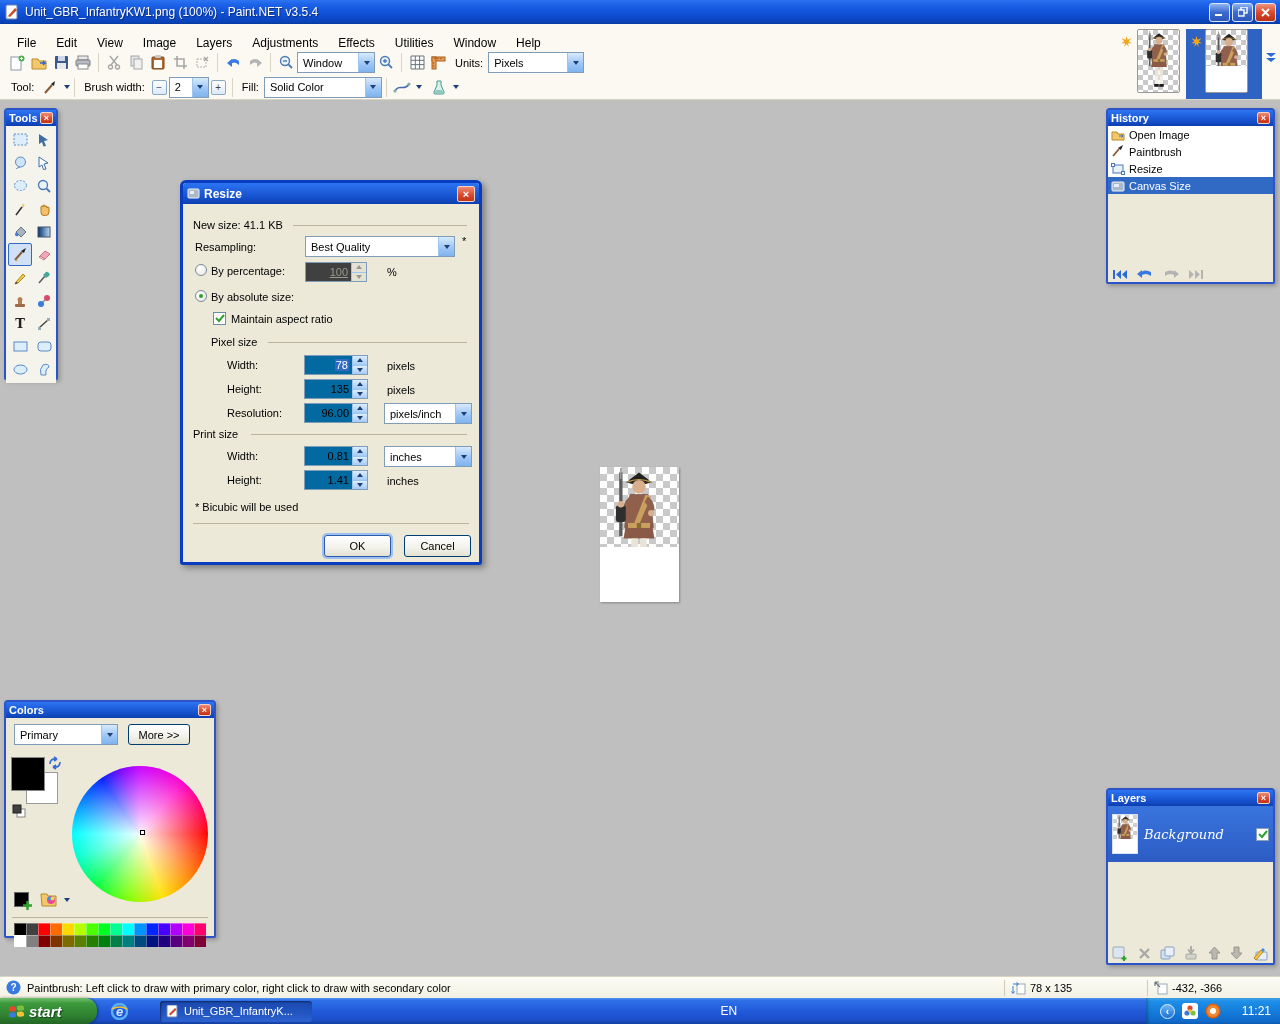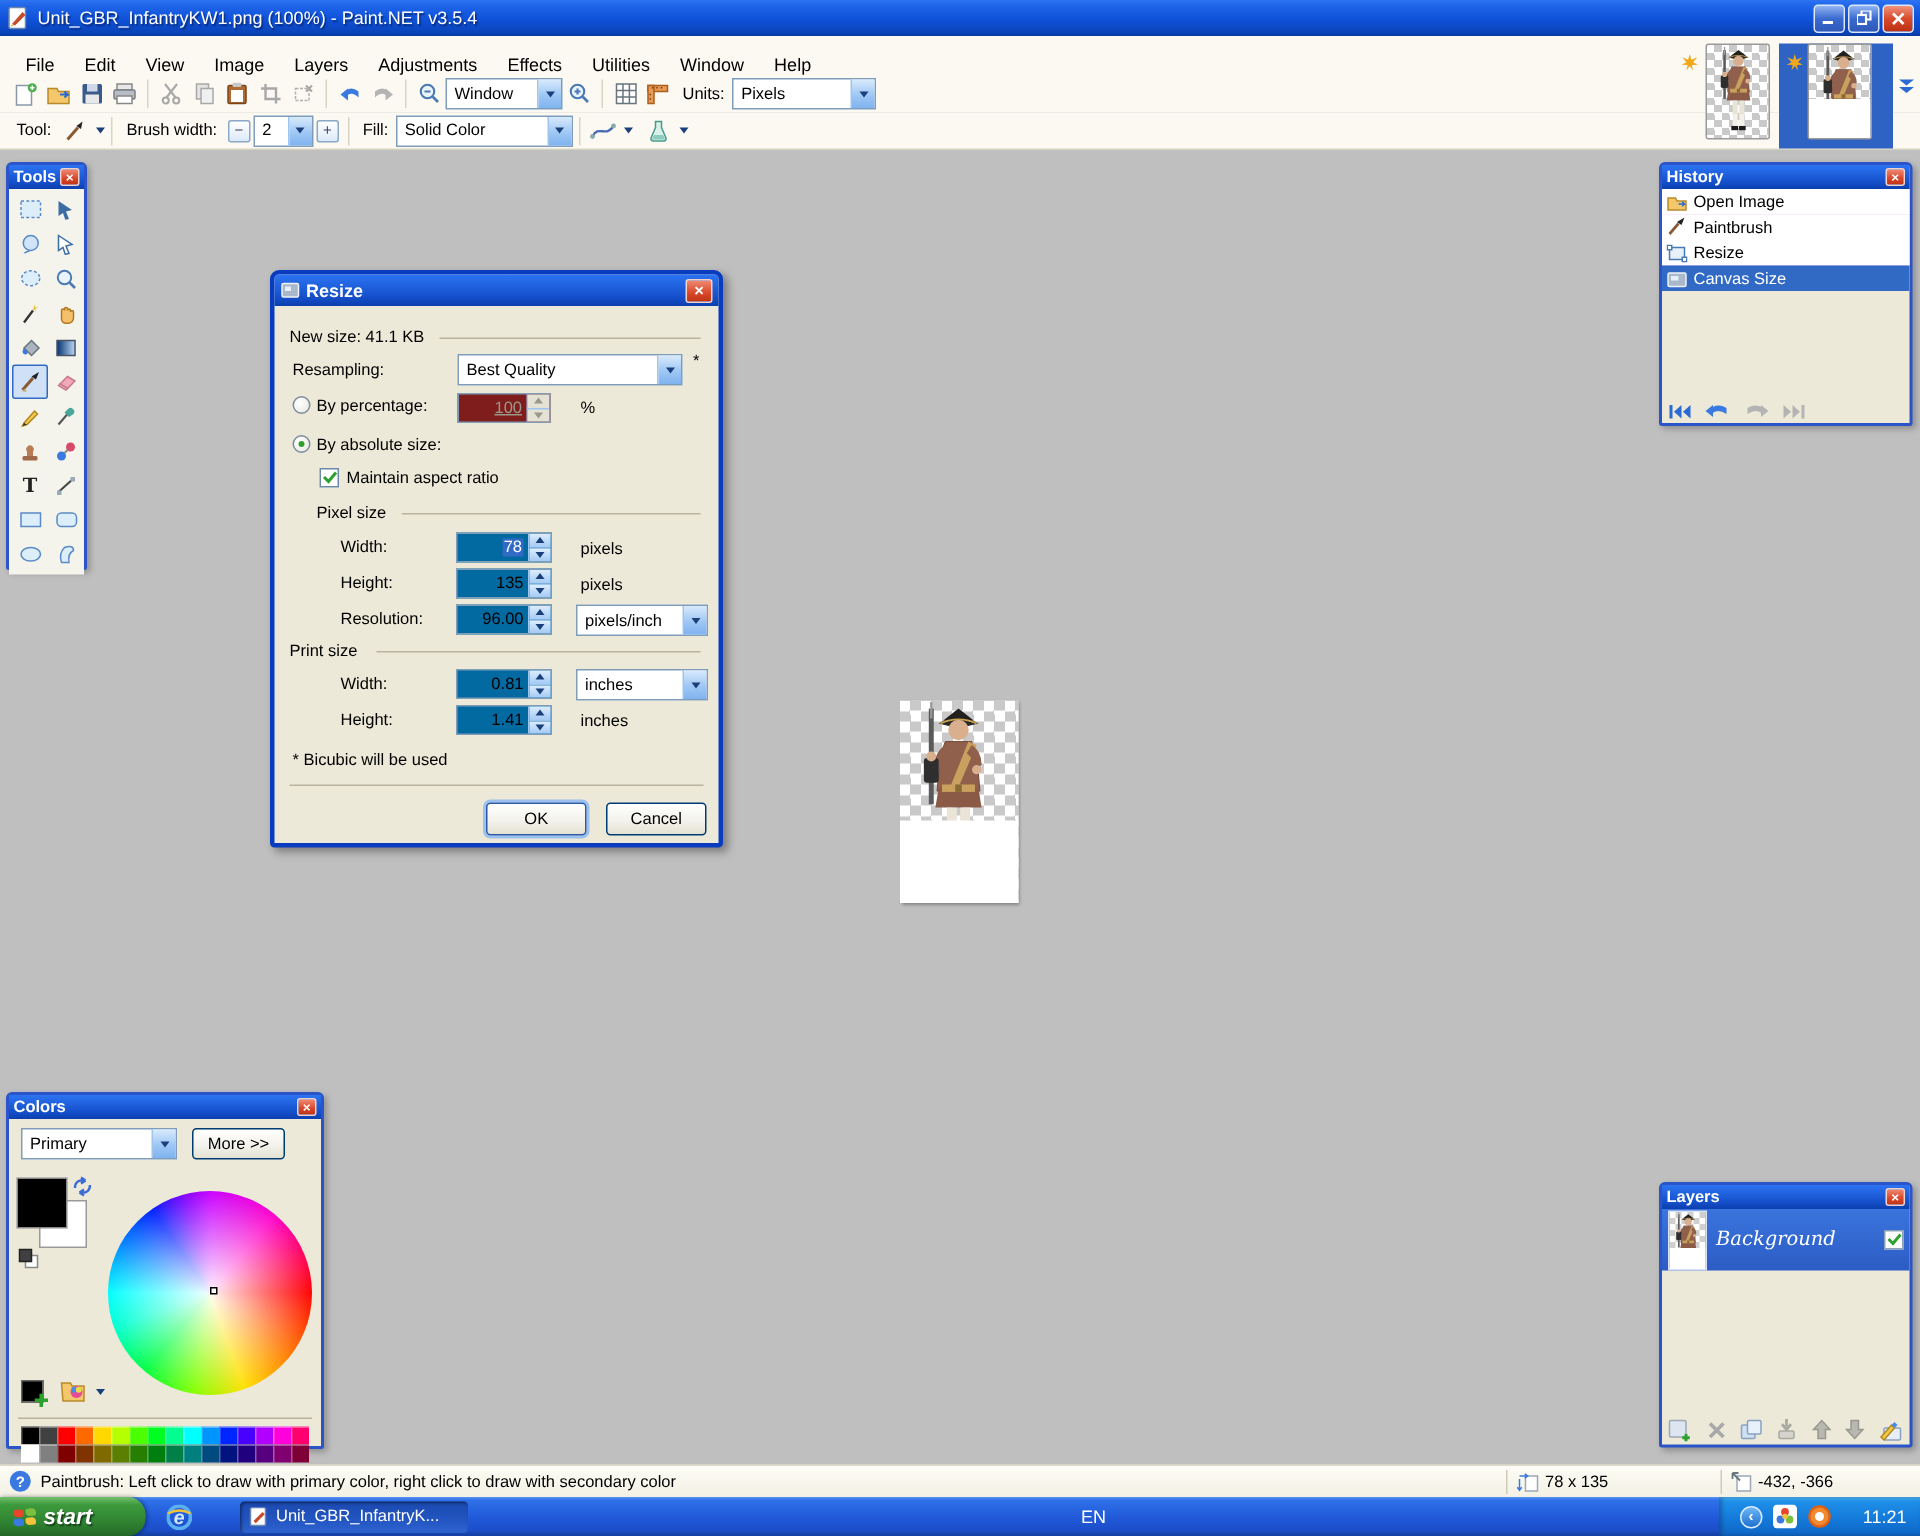--- a/index.html
+++ b/index.html
@@ -65,39 +65,39 @@
 
   
   .colors-body { position:relative; height:219px; }
   .cw { position:absolute; border-radius:50%; }
   .sw { width:12px; height:12px; border-top:1px solid rgba(255,255,255,.35); border-left:1px solid rgba(255,255,255,.35); }
   .palrow { display:flex; }
   .btn { border:1px solid #003c74; border-radius:3px; background:linear-gradient(180deg,#fff,#f2f1ea 60%,#e4e2d2); font-size:11px;
     display:flex; align-items:center; justify-content:center; }
 
   
-  .layer-row { height:41px; background:linear-gradient(180deg,#3a74dd,#2c5cc4); display:flex; align-items:center; padding:2px 4px; gap:6px; }
+  .layer-row { height:56px; background:linear-gradient(180deg,#3a74dd,#2c5cc4); display:flex; align-items:center; padding:2px 4px; gap:6px; }
   .layer-name { flex:1; color:#fff; font-family:"DejaVu Serif", serif; font-style:italic; font-size:13px; }
   .lthumb { width:26px; height:40px; background:conic-gradient(#cfcfcf 25%,#fff 0 50%,#cfcfcf 0 75%,#fff 0) 0 0/8px 8px; position:relative; overflow:hidden; border:1px solid #d8e2f4; }
   .lcheck { width:13px; height:13px; background:#fff; border:1px solid #8aa0b8; display:flex; align-items:center; justify-content:center; }
   .layers-bar { position:absolute; bottom:2px; left:4px; right:4px; display:flex; justify-content:space-between; align-items:center; }
 
   
   .dialog { position:absolute; left:180px; top:180px; width:302px; height:385px; background:#ece9d8;
     border:3px solid #0a3cc0; border-radius:6px 6px 3px 3px; box-shadow:3px 3px 6px rgba(0,0,0,.35); }
   .dtitle { height:21px; background:linear-gradient(180deg,#2c74f2,#1550cc 70%,#0c3fae); border-radius:3px 3px 0 0;
     display:flex; align-items:center; padding:0 4px; gap:4px; }
   .dtitle .dt { color:#fff; font-weight:bold; font-size:12px; flex:1; }
   .dclose { width:18px; height:16px; border-radius:2px; border:1px solid #f4d2c8; background:linear-gradient(180deg,#ef8a72,#d8472a 60%,#c03414);
     color:#fff; font-size:11px; line-height:14px; text-align:center; font-weight:bold; }
   .dialog .row { position:absolute; white-space:nowrap; }
   .group-line { position:absolute; height:1px; background:#b9b3a0; }
   .field { position:absolute; height:20px; background:#0369a1; border:1px solid #7f9db9; display:flex; align-items:center; }
   .field .fv { flex:1; text-align:right; padding-right:3px; }
-  .field.dis { background:#7f1d1d; color:#99988a;text-decoration:underline; }
+  .field.dis { background:#404040; color:#99988a;text-decoration:underline; }
   .spin { width:15px; height:100%; display:flex; flex-direction:column; border-left:1px solid #9ec5ee; }
   .spin-b { flex:1; background:linear-gradient(180deg,#dcedfd,#a4caf5); display:flex; align-items:center; justify-content:center; }
   .spin-b + .spin-b { border-top:1px solid #9ec5ee; }
   .upt { width:0;height:0;border-left:3px solid transparent;border-right:3px solid transparent;border-bottom:4px solid #1a3f7a; }
   .dnt { width:0;height:0;border-left:3px solid transparent;border-right:3px solid transparent;border-top:4px solid #1a3f7a; }
   .spin.dis .spin-b { background:#e4e2d4; } .spin.dis .upt{border-bottom-color:#9a9888;} .spin.dis .dnt{border-top-color:#9a9888;}
   .dcombo { position:absolute; height:21px; }
   .radio { position:absolute; width:12px; height:12px; border-radius:50%; border:1px solid #7b8ba0; background:radial-gradient(circle at 35% 35%,#fff,#e8e6dc); }
   .radio.on::after { content:""; position:absolute; left:3px; top:3px; width:4px; height:4px; border-radius:50%; background:#2da12d; }
   .checkbox { position:absolute; width:13px; height:13px; border:1px solid #6a8aa8; background:#fff; display:flex; align-items:center; justify-content:center; }
@@ -737,21 +737,21 @@
     <div class="btn dbtn" style="left:221px;top:352px">Cancel</div>
   </div>
 
   <div class="canvas">
     <svg style="position:absolute;left:6px;top:1px" width="66" height="121" viewBox="0 0 60 110">
         <use href="#soldier"></use>
       </svg>
     <div class="wstrip"></div>
   </div>
 
-  <div class="panel" style="left:4px;top:728px;width:212px;height:238px">
+  <div class="panel" style="left:4px;top:700px;width:212px;height:238px">
     <div class="ptitle">
       <span class="pt">Colors</span>
       <span class="pclose">×</span>
     </div>
     <div class="colors-body">
       <div class="combo" style="position:absolute;left:8px;top:6px;width:104px">
         <span class="cval">Primary</span>
         <span class="combo-btn">
             <span class="chev"></span>
           </span>

